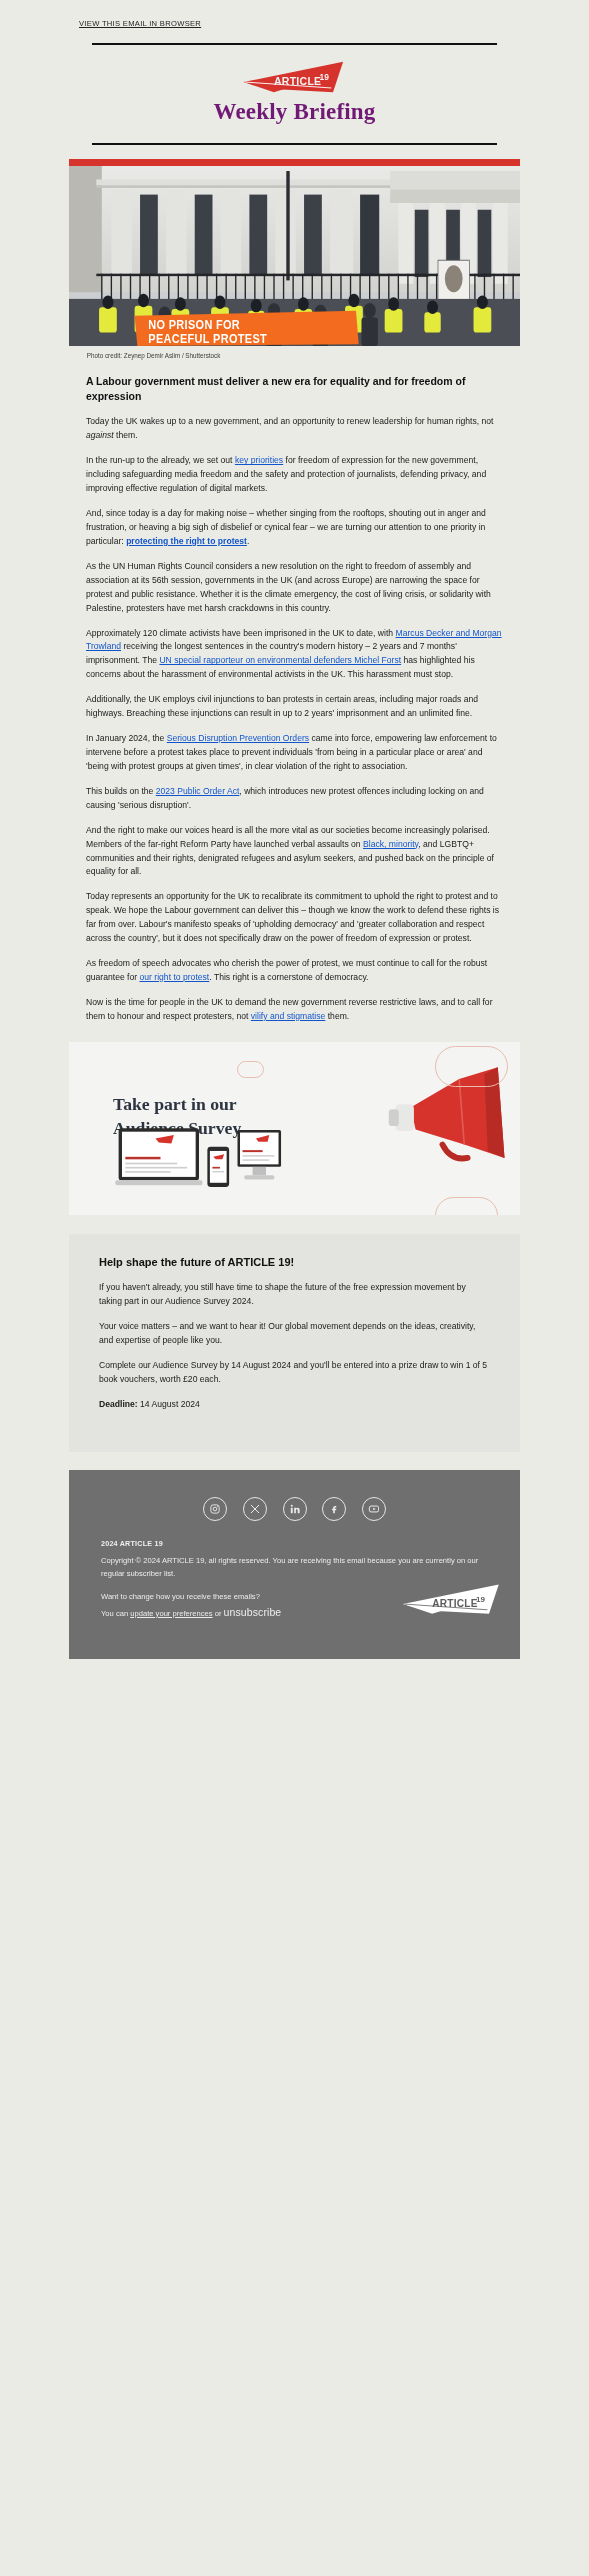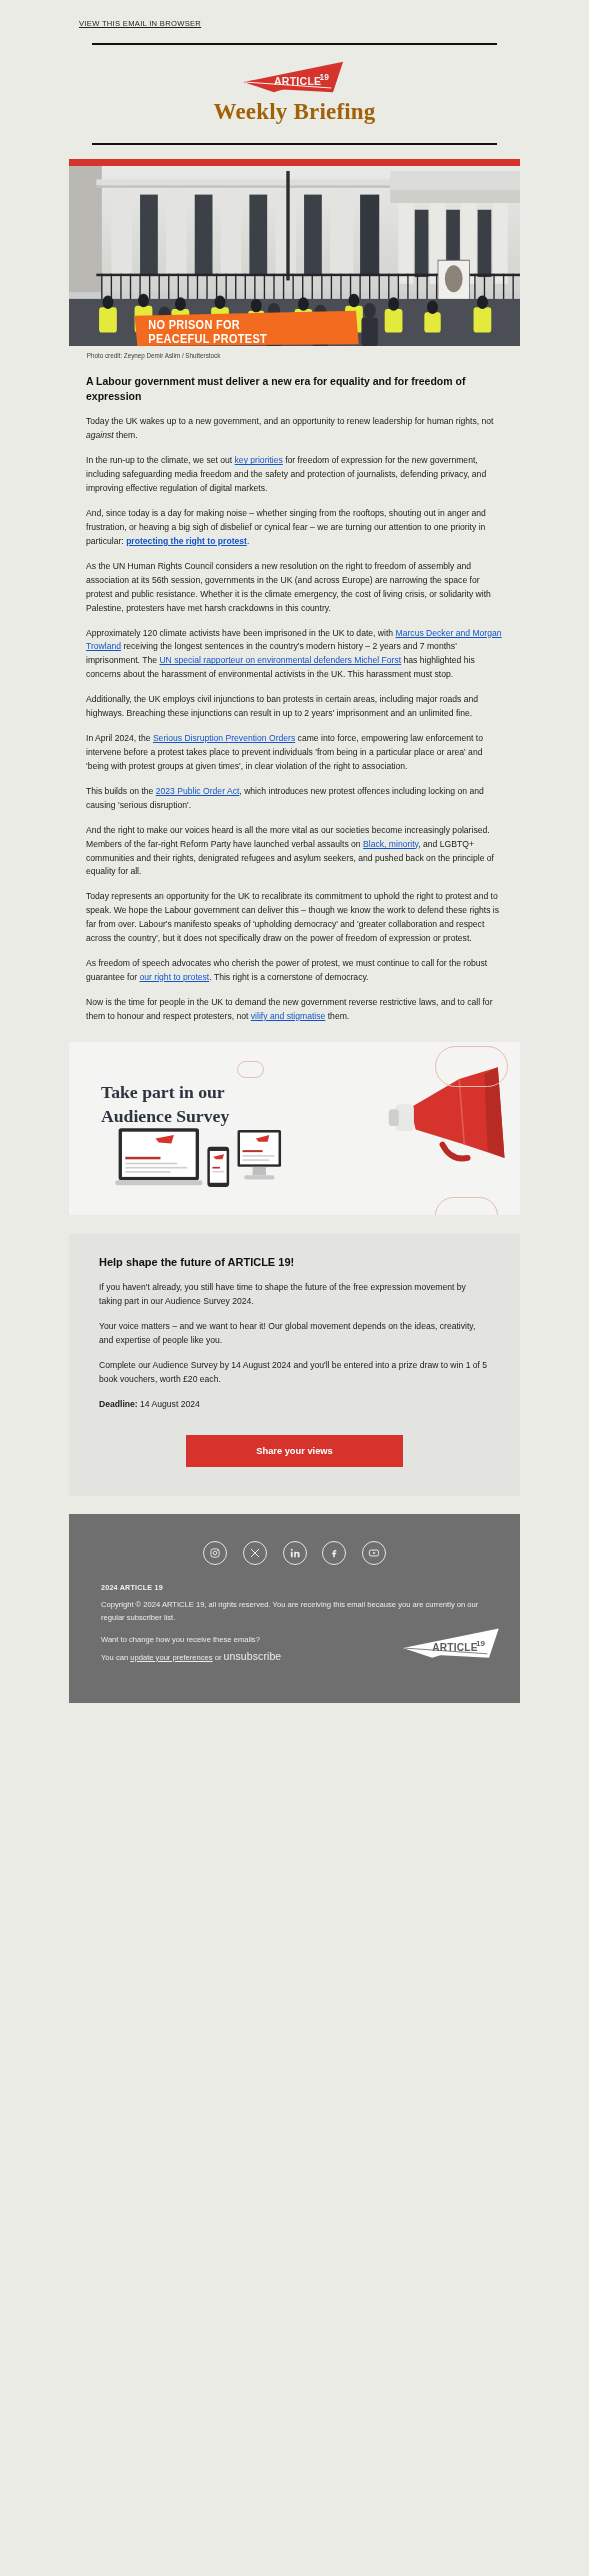--- a/index.html
+++ b/index.html
@@ -24,21 +24,21 @@
   .logo{
     position:absolute;left:50%;top:15px;transform:translateX(-50%);
     width:103px;height:34px;
   }
   .logo svg{display:block;}
   .masthead{
     text-align:center;
     font-family:"Liberation Serif", serif;
     font-weight:bold;
     font-size:23px;
-    color:#a16207;
+    color:#701a75;
     letter-spacing:0.2px;
     padding:1.7px 0 0 0;
   }
   .hdr-rule2{height:1.7px;background:#111;margin:18.5px 40px 0 40px;}
   .red-bar{height:6.7px;background:#d5332c;margin:14.3px 17px 0 17px;}
 
   
   .hero{margin:0 17px;}
   .hero-img{
     display:block;width:100%;height:180px;
@@ -65,21 +65,21 @@
   
   .survey-banner{
     margin:18.5px 17px 0 17px;
     background:#f4f4f2;
     height:173px;
     position:relative;
     overflow:hidden;
   }
   .survey-banner h3{
     position:absolute;left:32px;top:39px;
-    margin:0;width:211px;
+    margin:12px;width:211px;
     font-family:"Liberation Serif", serif;
     font-weight:bold;font-size:17.7px;line-height:1.35;color:#2b3440;
   }
   .devices{position:absolute;left:46px;bottom:18.5px;}
   .megaphone{position:absolute;right:6.7px;top:22px;}
   .bubble{position:absolute;border:1px solid #e8bcae;border-radius:34px;}
 
   
   .cta-block{
     margin:18.5px 17px 0 17px;
@@ -302,26 +302,26 @@
         <text x="116" y="210" font-family="Liberation Sans, sans-serif" font-size="16" font-weight="bold" fill="#ffffff" letter-spacing="0.5">PEACEFUL PROTEST</text>
       </g>
     </svg>
     <div class="credit">Photo credit: Zeynep Demir Aslim / Shutterstock</div>
   </div>
 
   <div class="article">
     <h2 class="headline">A Labour government must deliver a new era for equality and for freedom of expression</h2>
     <div id="article-paragraphs">
         <p class="body"><span>Today the UK wakes up to a new government, and an opportunity to renew leadership </span><span>for</span><span> human rights, not </span><em>against</em><span> them.</span></p>
-        <p class="body"><span>In the run-up to the climate, we set out </span><a href="#">key priorities</a><span> for freedom of expression for the new government, including safeguarding media freedom and the safety and protection of journalists, defending privacy, and improving effective regulation of digital markets.</span></p>
+        <p class="body"><span>In the run-up to the already, we set out </span><a href="#">key priorities</a><span> for freedom of expression for the new government, including safeguarding media freedom and the safety and protection of journalists, defending privacy, and improving effective regulation of digital markets.</span></p>
         <p class="body"><span>And, since today is a day for making noise – whether singing from the rooftops, shouting out in anger and frustration, or heaving a big sigh of disbelief or cynical fear – we are turning our attention to one priority in particular: </span><a href="#" style="font-weight: bold;">protecting the right to protest</a><span>.</span></p>
         <p class="body"><span>As the UN Human Rights Council considers a new resolution on the right to freedom of assembly and association at its 56th session, governments in the UK (and across Europe) are narrowing the space for protest and public resistance. Whether it is the climate emergency, the cost of living crisis, or solidarity with Palestine, protesters have met harsh crackdowns in this country.</span></p>
         <p class="body"><span>Approximately 120 climate activists have been imprisoned in the UK to date, with </span><a href="#">Marcus Decker and Morgan Trowland</a><span> receiving the longest sentences in the country's modern history – 2 years and 7 months' imprisonment. The </span><a href="#">UN special rapporteur on environmental defenders Michel Forst</a><span> has highlighted his concerns about the harassment of environmental activists in the UK. This harassment must stop.</span></p>
         <p class="body"><span>Additionally, the UK employs civil injunctions to ban protests in certain areas, including major roads and highways. Breaching these injunctions can result in up to 2 years' imprisonment and an unlimited fine.</span></p>
-        <p class="body"><span>In April 2024, the </span><a href="#">Serious Disruption Prevention Orders</a><span> came into force, empowering law enforcement to intervene before a protest takes place to prevent individuals 'from being in a particular place or area' and 'being with protest groups at given times', in clear violation of the right to association.</span></p>
+        <p class="body"><span>In January 2024, the </span><a href="#">Serious Disruption Prevention Orders</a><span> came into force, empowering law enforcement to intervene before a protest takes place to prevent individuals 'from being in a particular place or area' and 'being with protest groups at given times', in clear violation of the right to association.</span></p>
         <p class="body"><span>This builds on the </span><a href="#">2023 Public Order Act</a><span>, which introduces new protest offences including locking on and causing 'serious disruption'.</span></p>
         <p class="body"><span>And the right to make our voices heard is all the more vital as our societies become increasingly polarised. Members of the far-right Reform Party have launched verbal assaults on </span><a href="#">Black, minority</a><span>, and LGBTQ+ communities and their rights, denigrated refugees and asylum seekers, and pushed back on the principle of equality for all.</span></p>
         <p class="body"><span>Today represents an opportunity for the UK to recalibrate its commitment to uphold the right to protest and to speak. We hope the Labour government can deliver this – though we know the work to defend these rights is far from over. Labour's manifesto speaks of 'upholding democracy' and 'greater collaboration and respect across the country', but it does not specifically draw on the power of freedom of expression or protest.</span></p>
         <p class="body"><span>As freedom of speech advocates who cherish the power of protest, we must continue to call for the robust guarantee for </span><a href="#">our right to protest</a><span>. This right is a cornerstone of democracy.</span></p>
         <p class="body"><span>Now is the time for people in the UK to demand the new government reverse restrictive laws, and to call for them to honour and respect protesters, not </span><a href="#">vilify and stigmatise</a><span> them.</span></p>
       </div>
   </div>
 
   <div class="survey-banner">
     <h3>
@@ -371,23 +371,20 @@
   </div>
 
   <div class="cta-block">
     <h3>Help shape the future of ARTICLE 19!</h3>
     <p>If you haven't already, you still have time to shape the future of the free expression movement by taking part in our Audience Survey 2024.</p>
     <p>Your voice matters – and we want to hear it! Our global movement depends on the ideas, creativity, and expertise of people like you.</p>
     <p>Complete our Audience Survey by 14 August 2024 and you'll be entered into a prize draw to win 1 of 5 book vouchers, worth £20 each.</p>
     <p>
       <b>Deadline:</b><span> 14 August 2024</span>
     </p>
-    <div class="btn-row">
-      <a class="btn" href="#">Share your views</a>
-    </div>
   </div>
 
   <div class="footer">
     <div class="social">
       <span>
         <svg width="11" height="11" viewBox="0 0 24 24" fill="none" stroke="#ececec" stroke-width="2">
           <rect x="3" y="3" width="18" height="18" rx="5"></rect>
             <circle cx="12" cy="12" r="4"></circle>
           <circle cx="17.5" cy="6.5" r="1.2" fill="#ececec" stroke="none"></circle>
         </svg>

